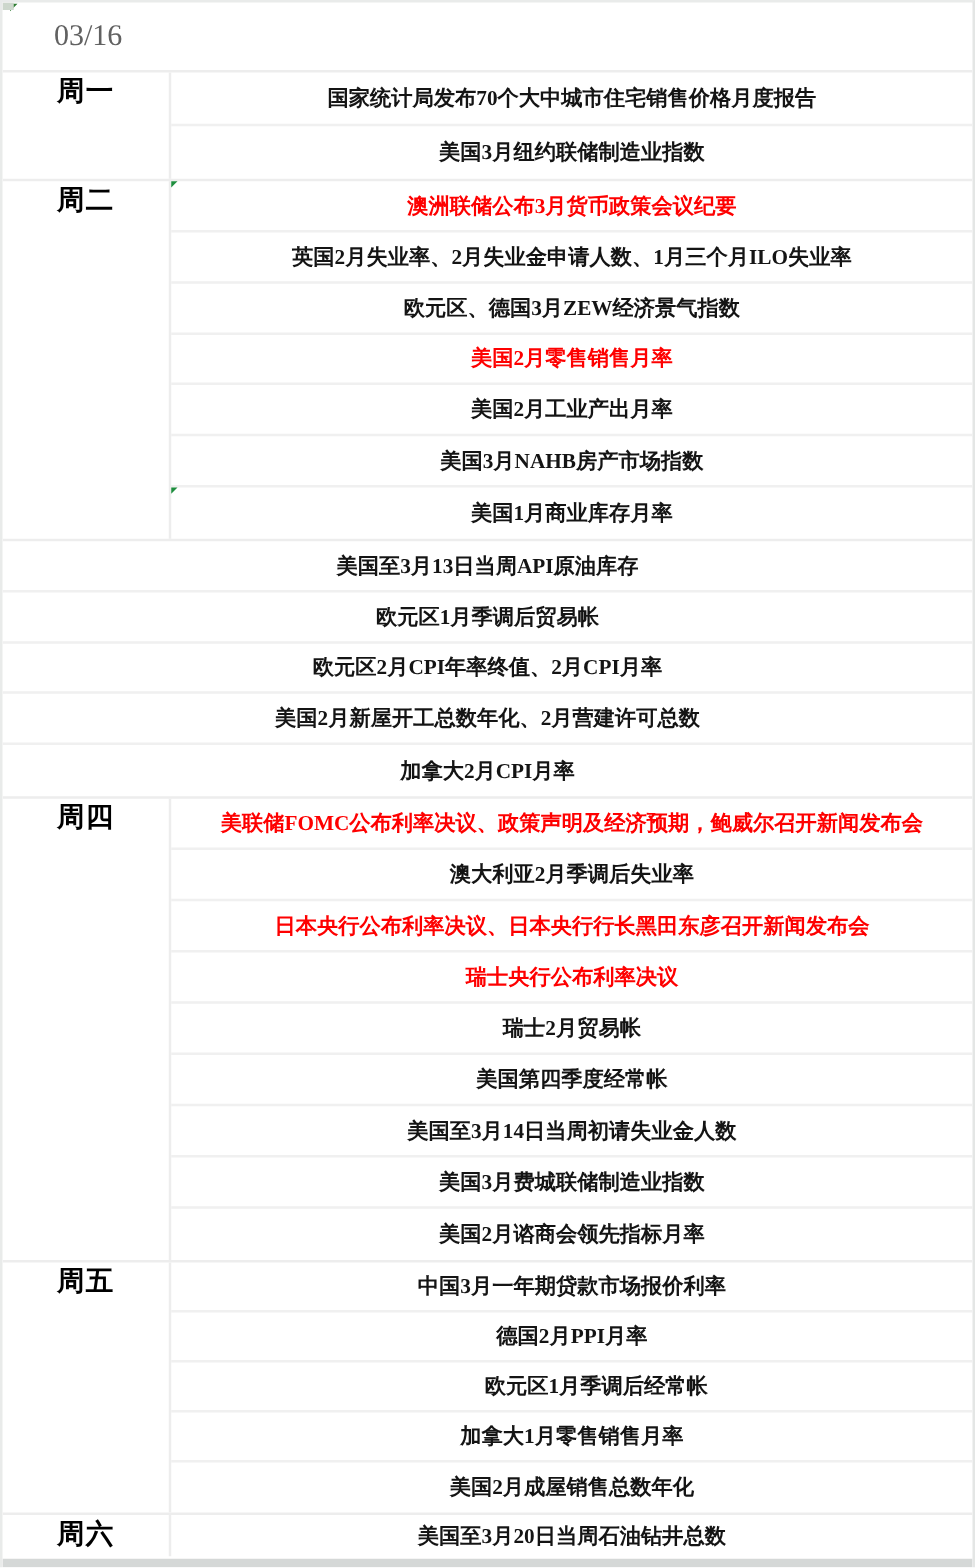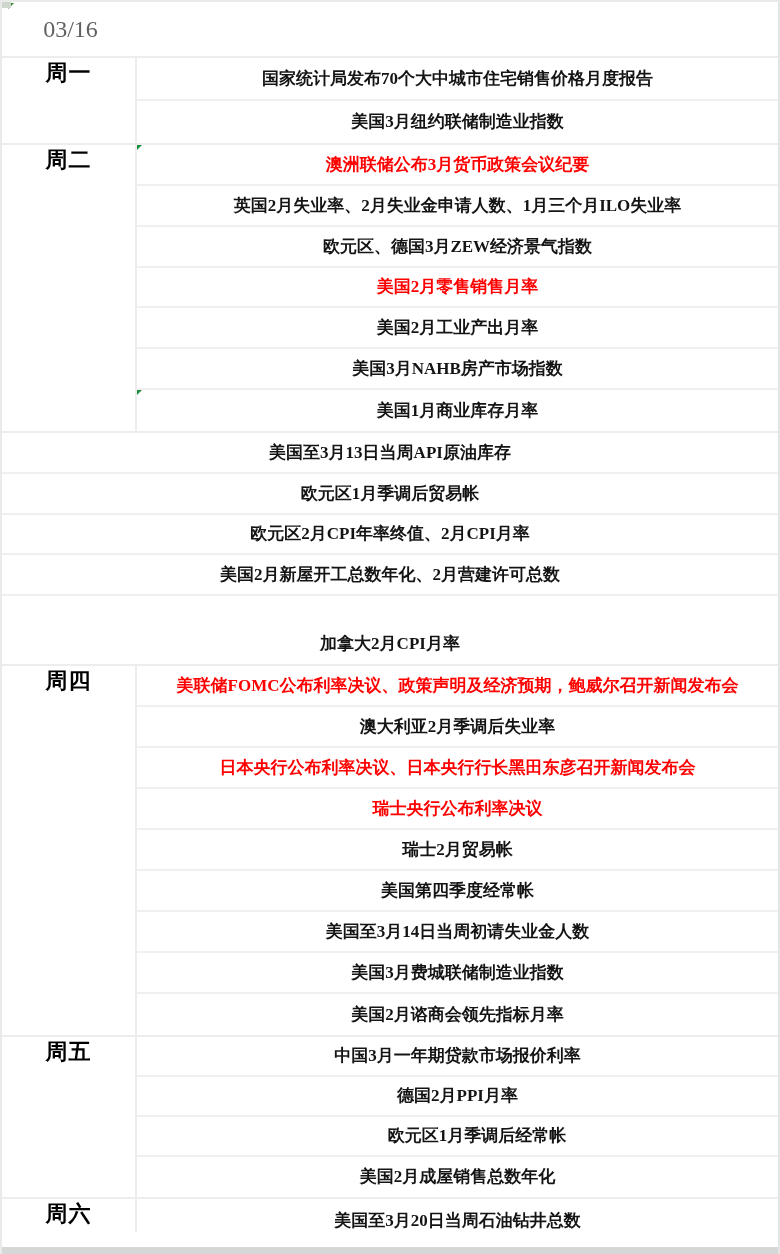--- a/index.html
+++ b/index.html
@@ -142,21 +142,21 @@
           </div>
           <div class="event-row" style="height: 40.8px;">
             <span>欧元区1月季调后贸易帐</span>
           </div>
           <div class="event-row" style="height: 40.8px;">
             <span>欧元区2月CPI年率终值、2月CPI月率</span>
           </div>
           <div class="event-row" style="height: 40.8px;">
             <span>美国2月新屋开工总数年化、2月营建许可总数</span>
           </div>
-          <div class="event-row" style="height: 40.8px; margin-top: 27px;">
+          <div class="event-row" style="height: 40.8px;">
             <span>加拿大2月CPI月率</span>
           </div>
         </div>
       </div>
       <div class="day-block">
         <div class="day-cell">
           <span>周四</span>
         </div>
         <div class="events">
           <div class="event-row red" style="height: 41px;">
@@ -196,30 +196,33 @@
           <div class="event-row" style="height: 40px;">
             <span>中国3月一年期贷款市场报价利率</span>
           </div>
           <div class="event-row" style="height: 40px;">
             <span>德国2月PPI月率</span>
           </div>
           <div class="event-row" style="height: 40px; padding-left: 39px;">
             <span>欧元区1月季调后经常帐</span>
           </div>
           <div class="event-row" style="height: 40px;">
+            <span>加拿大1月零售销售月率</span>
+          </div>
+          <div class="event-row" style="height: 40px;">
             <span>美国2月成屋销售总数年化</span>
           </div>
         </div>
       </div>
       <div class="day-block last">
         <div class="day-cell">
           <span>周六</span>
         </div>
         <div class="events">
-          <div class="event-row" style="height: 33px; align-items: flex-end;">
+          <div class="event-row" style="height: 33px;">
             <span>美国至3月20日当周石油钻井总数</span>
           </div>
         </div>
       </div>
     </div>
 
   <div class="bottom-strip"></div>
 </div>
 
 </body></html>

